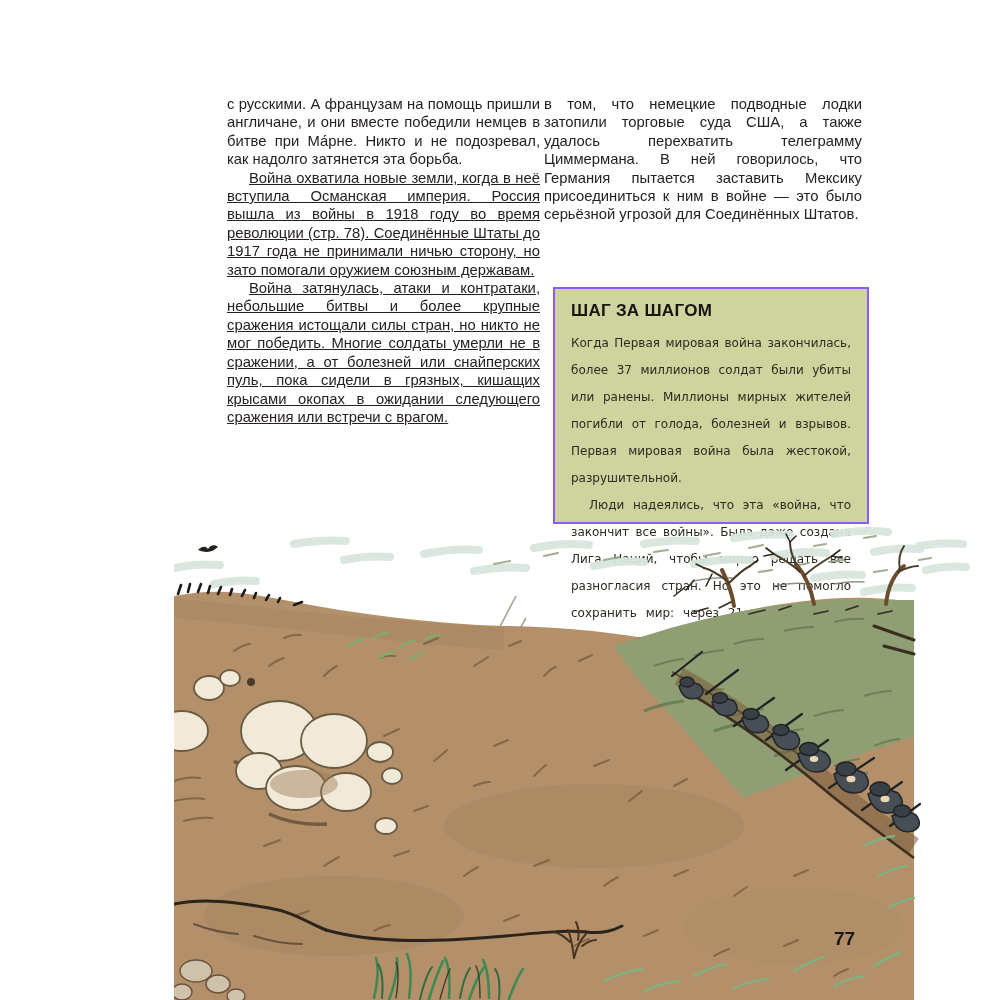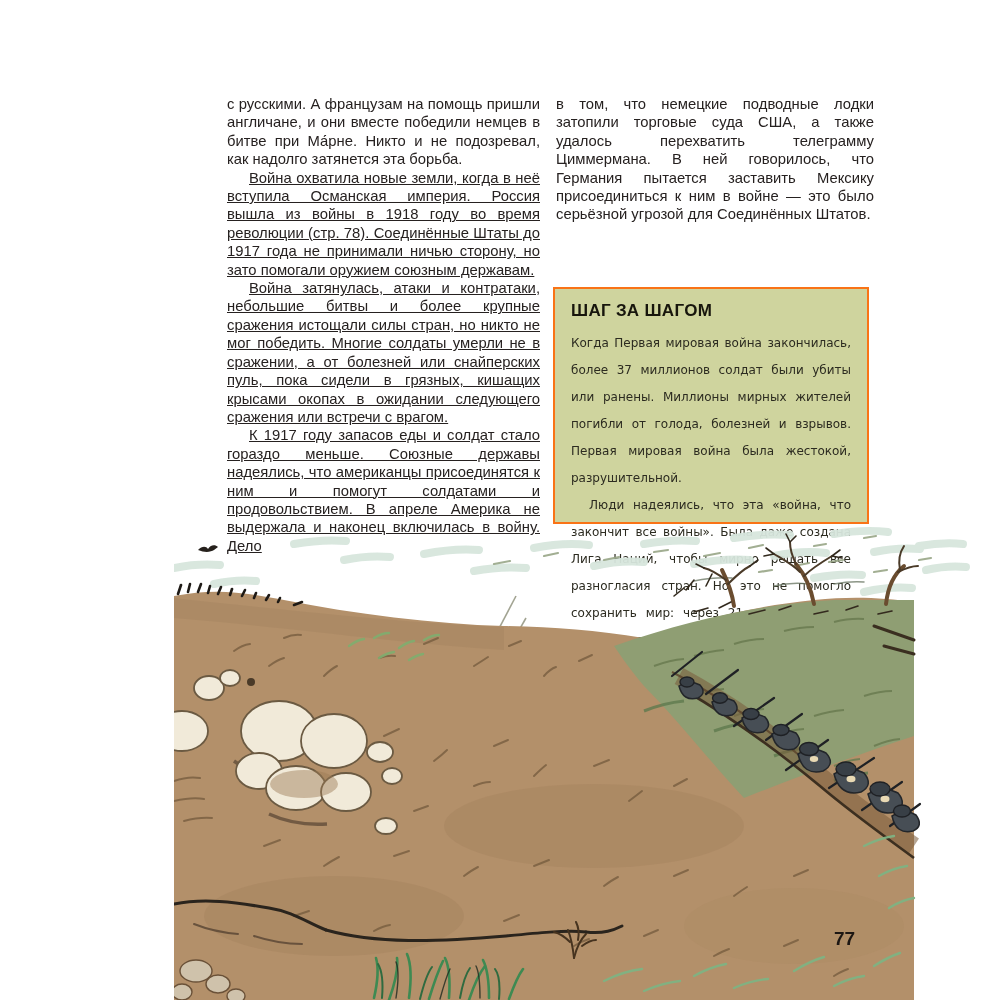--- a/index.html
+++ b/index.html
@@ -13,30 +13,30 @@
     margin-left:44px;
   }
   .col{
     position:absolute;
     top:95px;
     text-align:justify;
     font-size:14.8px;
     line-height:18.4px;
   }
   .col-left{left:183px;width:313px;}
-  .col-right{left:512px;width:318px;}
+  .col-right{left:500px;width:318px;}
   .col p{margin:0;padding:0;}
   .col p.indent{text-indent:22px;text-decoration:underline;}
   .step-box{
     position:absolute;
     left:509px;top:287px;
     width:316px;height:237px;
     box-sizing:border-box;
     background:#cfd49e;
-    border:2px solid #f97316;
+    border:2px solid #8b5cf6;
     padding:12px 16px 10px 16px;
     font-family:"DejaVu Sans", sans-serif;
   }
   .step-box h2{
     margin:0 0 9px 0;
     font-size:17px;
     font-weight:700;
     letter-spacing:.3px;
     color:#17150c;
     font-family:"Liberation Sans", sans-serif;
@@ -65,21 +65,20 @@
 </style>
 </head>
 <body>
 
 <div class="page">
 
   <div class="col col-left">
     <p>с русскими. А французам на помощь пришли англичане, и они вместе победили немцев в битве при Ма́рне. Никто и не подозревал, как надолго затянется эта борьба.</p>
     <p class="indent">Война охватила новые земли, когда в неё вступила Османская империя. Россия вышла из войны в 1918 году во время революции (стр. 78). Соединённые Штаты до 1917 года не принимали ничью сторону, но зато помогали оружием союзным державам.</p>
     <p class="indent">Война затянулась, атаки и контратаки, небольшие битвы и более крупные сражения истощали силы стран, но никто не мог победить. Многие солдаты умерли не в сражении, а от болезней или снайперских пуль, пока сидели в грязных, кишащих крысами окопах в ожидании следующего сражения или встречи с врагом.</p>
-    <p class="indent">К 1917 году запасов еды и солдат стало гораздо меньше. Союзные державы надеялись, что американцы присоединятся к ним и помогут солдатами и продовольствием. В апреле Америка не выдержала и наконец включилась в войну. Дело</p>
   </div>
 
   <div class="col col-right">
     <p>в том, что немецкие подводные лодки затопили торговые суда США, а также удалось перехватить телеграмму Циммермана. В ней говорилось, что Германия пытается заставить Мексику присоединиться к ним в войне — это было серьёзной угрозой для Соединённых Штатов.</p>
   </div>
 
   <div class="step-box">
     <h2>ШАГ ЗА ШАГОМ</h2>
     <p>Когда Первая мировая война закончилась, более 37 миллионов солдат были убиты или ранены. Миллионы мирных жителей погибли от голода, болезней и взрывов. Первая мировая война была жестокой, разрушительной.</p>
     <p class="indent">Люди надеялись, что эта «война, что закончит все войны». Была даже создана Лига Наций, чтобы мирно решать все разногласия стран. Но это не помогло сохранить мир: через 21 год вспыхнула новая мировая война (стр. 86).</p>

